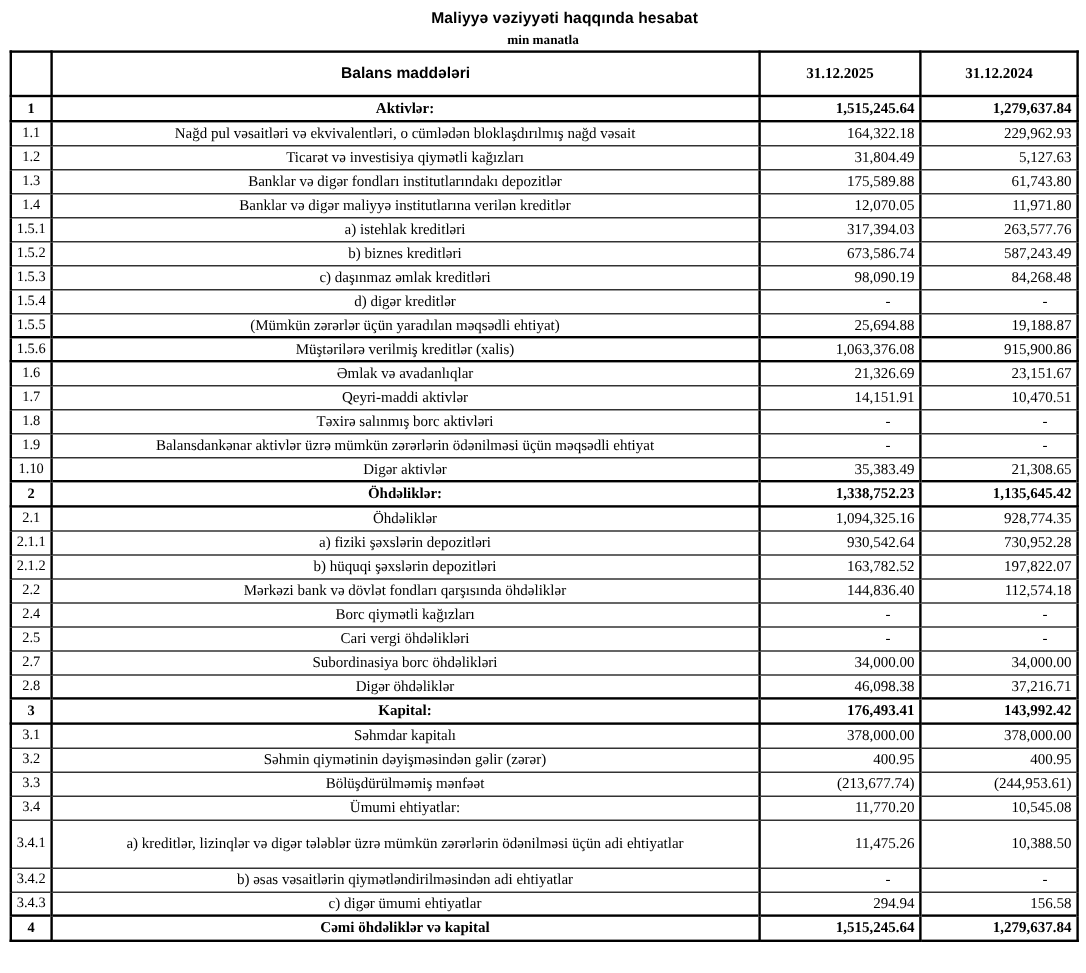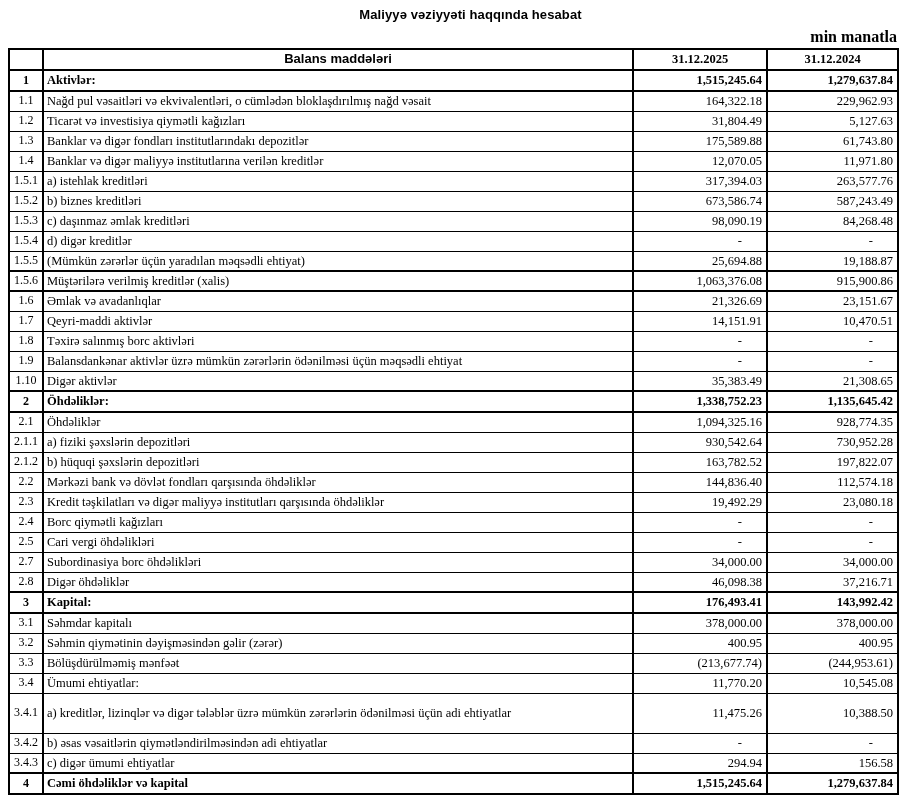--- a/index.html
+++ b/index.html
@@ -16,23 +16,23 @@
     font-family: "Liberation Sans", sans-serif;
     font-weight: bold;
     font-size: 13px;
     padding-top: 7px;
     letter-spacing: 0.1px;
     padding-left: 36px;
   }
   .unit-note {
     width: 889px;
     margin: 6px 8px 2px 8px;
-    text-align: right;
+    text-align: center;
     font-weight: bold;
-    font-size: 16px;
+    font-size: 11px;
   }
   table.balance {
     border-collapse: collapse;
     table-layout: fixed;
     margin-left: 8px;
     width: 889px;
     border: 2px solid #000;
   }
   col.c-num   { width: 34px;  }
   col.c-label { width: 590px; }
@@ -47,34 +47,34 @@
     font-size: 12.5px;
     height: 20px;
     line-height: 1.15;
     overflow: hidden;
     white-space: nowrap;
     vertical-align: middle;
   }
   .balance thead th {
     border-top-width: 2px;
     border-bottom-width: 2px;
-    height: 21px;
+    height: 37px;
     font-weight: bold;
     text-align: center;
     margin-top: 39px;
   }
   .balance thead th.item-header {
     font-family: "Liberation Sans", sans-serif;
     font-size: 13px;
   }
   tr.thick td { border-top-width: 2px; border-bottom-width: 2px; }
   tr.bold td  { font-weight: bold; height: 21px; }
   tr.tall td  { height: 40px; }
   td.num   { text-align: center; padding: 0 2px; font-size: 12px; }
-  td.label { text-align: left; padding-left: 3px; }
+  td.label { text-align: center; padding-left: 3px; }
   td.val   { text-align: right; }
   td.dash  { padding-right: 24px; }
 </style>
 </head>
 <body>
 
 <div class="page">
 
   <div class="title">Maliyyə vəziyyəti haqqında hesabat</div>
 
@@ -216,26 +216,20 @@
           <td class="val">163,782.52</td>
           <td class="val">197,822.07</td>
         </tr>
         <tr class="">
           <td class="num">2.2</td>
           <td class="label">Mərkəzi bank və dövlət fondları qarşısında öhdəliklər</td>
           <td class="val">144,836.40</td>
           <td class="val">112,574.18</td>
         </tr>
         <tr class="">
-          <td class="num">2.3</td>
-          <td class="label">Kredit təşkilatları və digər maliyyə institutları qarşısında öhdəliklər</td>
-          <td class="val">19,492.29</td>
-          <td class="val">23,080.18</td>
-        </tr>
-        <tr class="">
           <td class="num">2.4</td>
           <td class="label">Borc qiymətli kağızları</td>
           <td class="val dash">-</td>
           <td class="val dash">-</td>
         </tr>
         <tr class="">
           <td class="num">2.5</td>
           <td class="label">Cari vergi öhdəlikləri</td>
           <td class="val dash">-</td>
           <td class="val dash">-</td>

